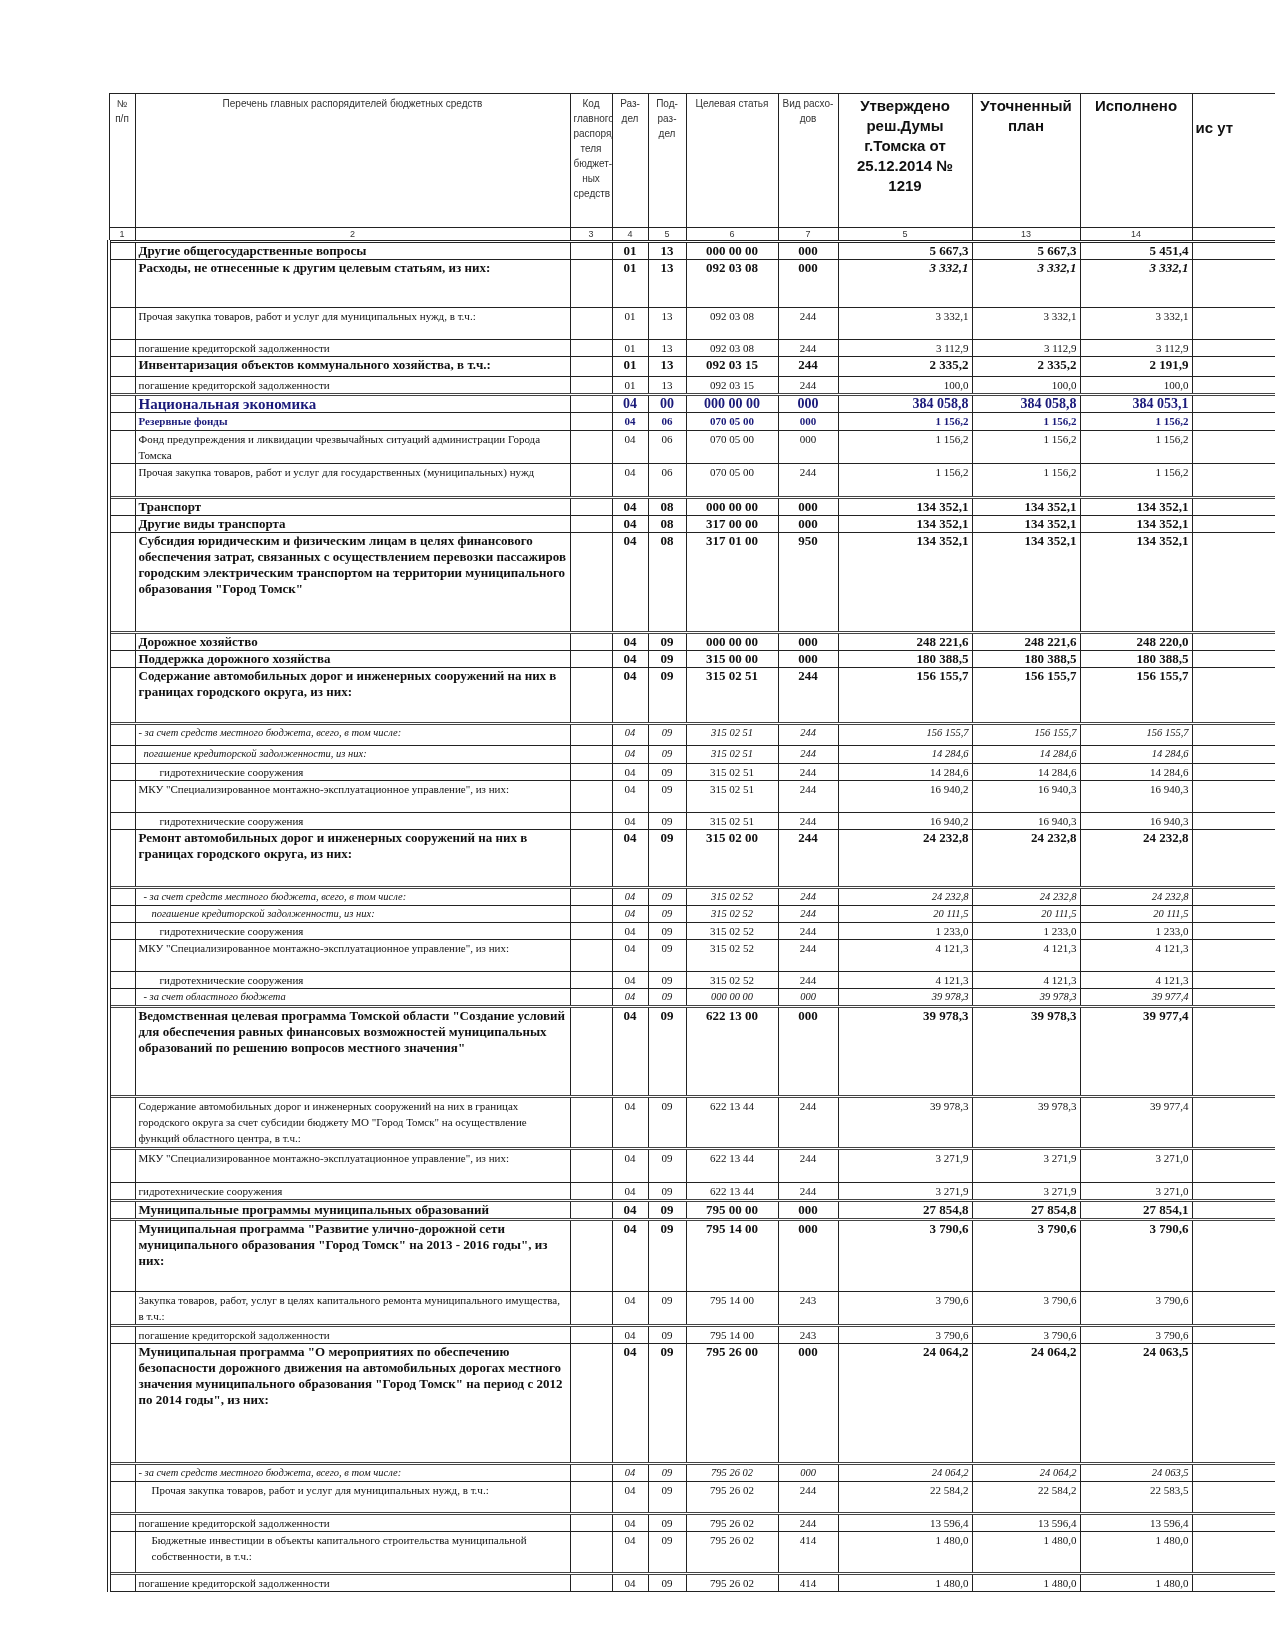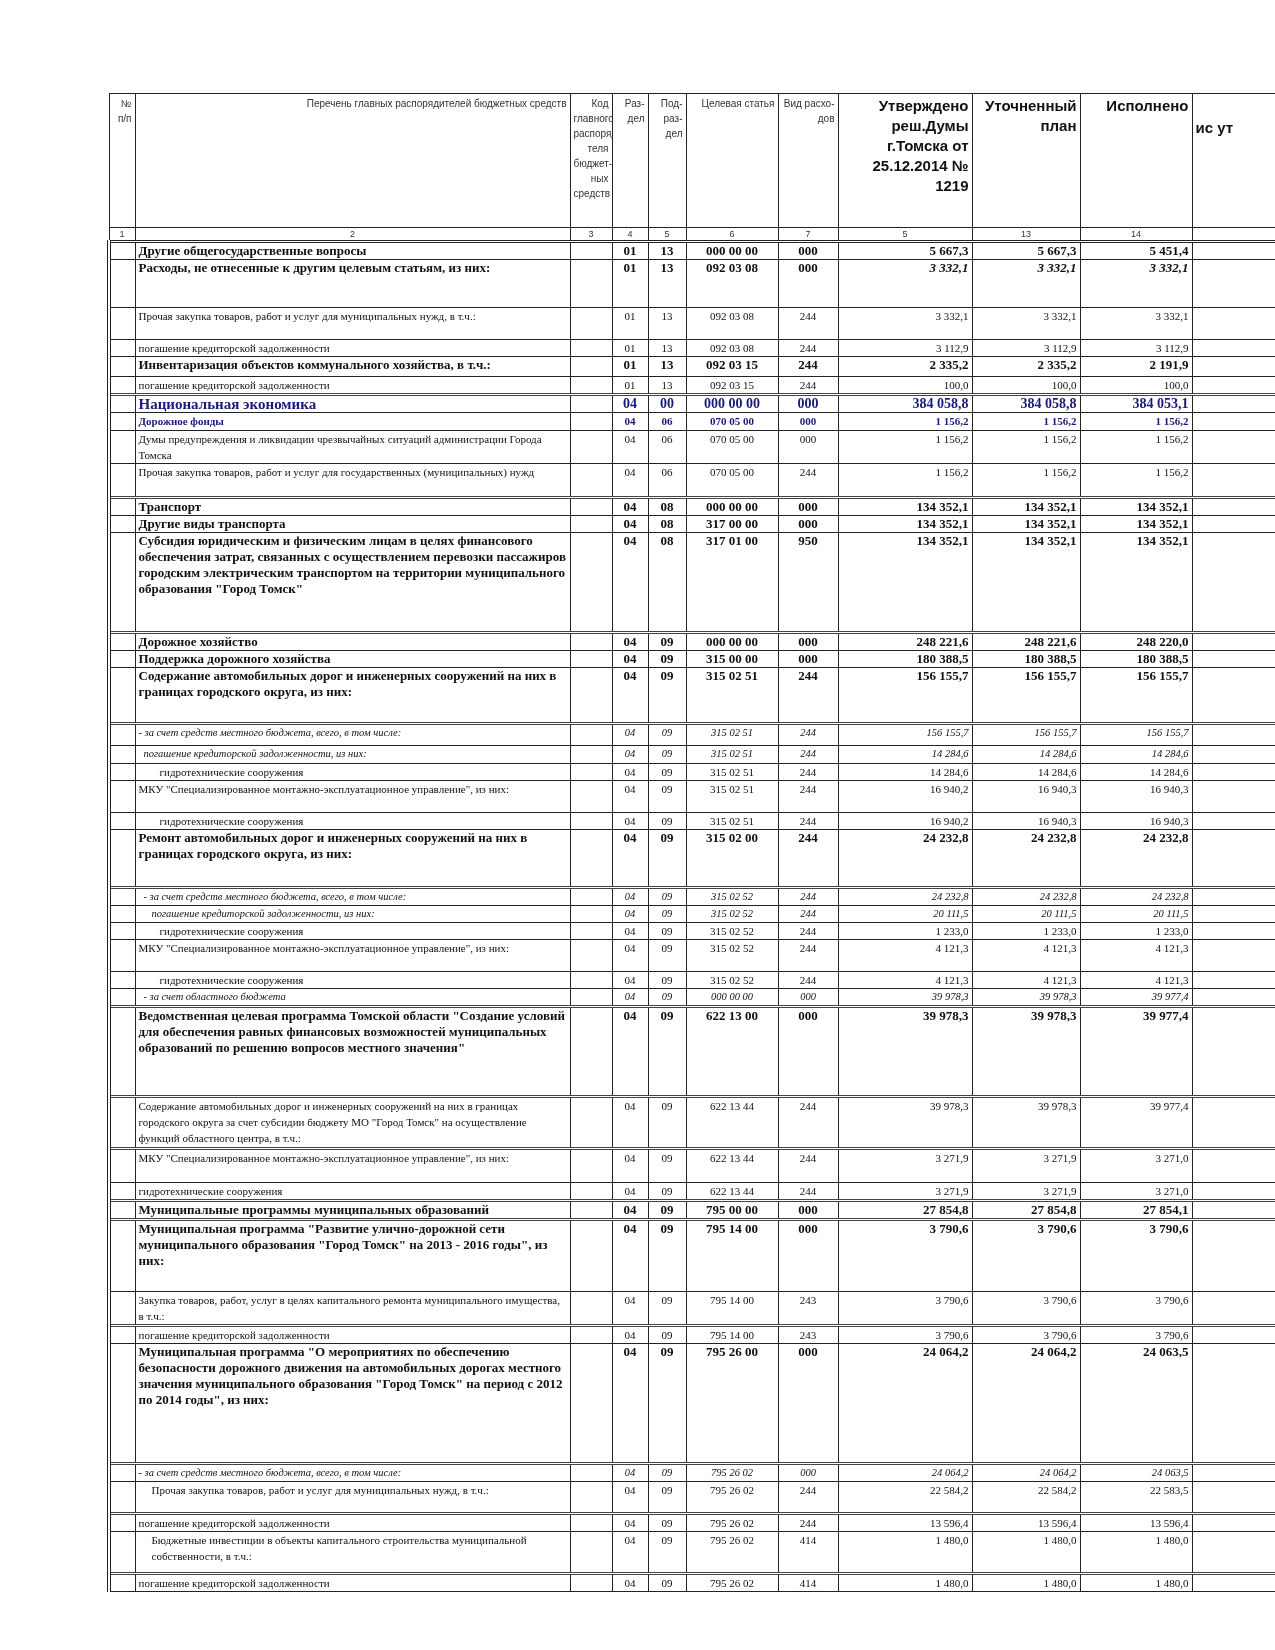--- a/index.html
+++ b/index.html
@@ -2,21 +2,21 @@
 <html><head>
 <meta charset="utf-8">
 <style>
   html, body { margin:0; padding:0; background:#ffffff; }
   body { width:1275px; height:1650px; position:relative; overflow:hidden; font-family:"Liberation Serif", serif; color:#111; }
   #sheet { position:absolute; left:107px; top:93px; }
   table { border-collapse:collapse; table-layout:fixed; width:1200px; }
   td, th { border:1px solid #222; padding:0 3px; vertical-align:top; overflow:hidden; }
   thead th { font-family:"Liberation Sans", sans-serif; font-weight:normal; font-size:10px; color:#333; text-align:center; line-height:15px; padding-top:2px; }
   thead th.big { font-weight:bold; font-size:15px; color:#111; line-height:20px; }
-  thead tr.main th { height:109px;text-align:right; }
+  thead tr.main th { height:109px; }
   thead tr.nums th { height:12px; line-height:12px; font-size:9px; padding:0; border-bottom:3px double #222; }
   td.num { text-align:right; white-space:nowrap; }
   td.code { text-align:center; white-space:nowrap; }
   td.no { border-left:4px double #222; }
   td.cut { border-right:none; }
   tbody td { font-size:11px; line-height:16px; }
   tr.b td { font-weight:bold; font-size:13px; }
   tr.h td { font-weight:bold; font-size:13px; color:#111; }
   tr.blue td { color:#1a1a7a; font-weight:bold; }
   tr.blue.big td.desc { font-size:15px; }
@@ -161,34 +161,34 @@
           <td class="code">00</td>
           <td class="code">000 00 00</td>
           <td class="code">000</td>
           <td class="num">384 058,8</td>
           <td class="num">384 058,8</td>
           <td class="num">384 053,1</td>
           <td class="cut"></td>
         </tr>
         <tr class="blue" style="height: 18px;">
           <td class="no"></td>
-          <td class="desc ">Дорожное фонды</td>
+          <td class="desc ">Резервные фонды</td>
           <td class="code"></td>
           <td class="code">04</td>
           <td class="code">06</td>
           <td class="code">070 05 00</td>
           <td class="code">000</td>
           <td class="num">1 156,2</td>
           <td class="num">1 156,2</td>
           <td class="num">1 156,2</td>
           <td class="cut"></td>
         </tr>
         <tr class="" style="height: 32px;">
           <td class="no"></td>
-          <td class="desc ">Думы предупреждения и ликвидации чрезвычайных ситуаций администрации Города Томска</td>
+          <td class="desc ">Фонд предупреждения и ликвидации чрезвычайных ситуаций администрации Города Томска</td>
           <td class="code"></td>
           <td class="code">04</td>
           <td class="code">06</td>
           <td class="code">070 05 00</td>
           <td class="code">000</td>
           <td class="num">1 156,2</td>
           <td class="num">1 156,2</td>
           <td class="num">1 156,2</td>
           <td class="cut"></td>
         </tr>

